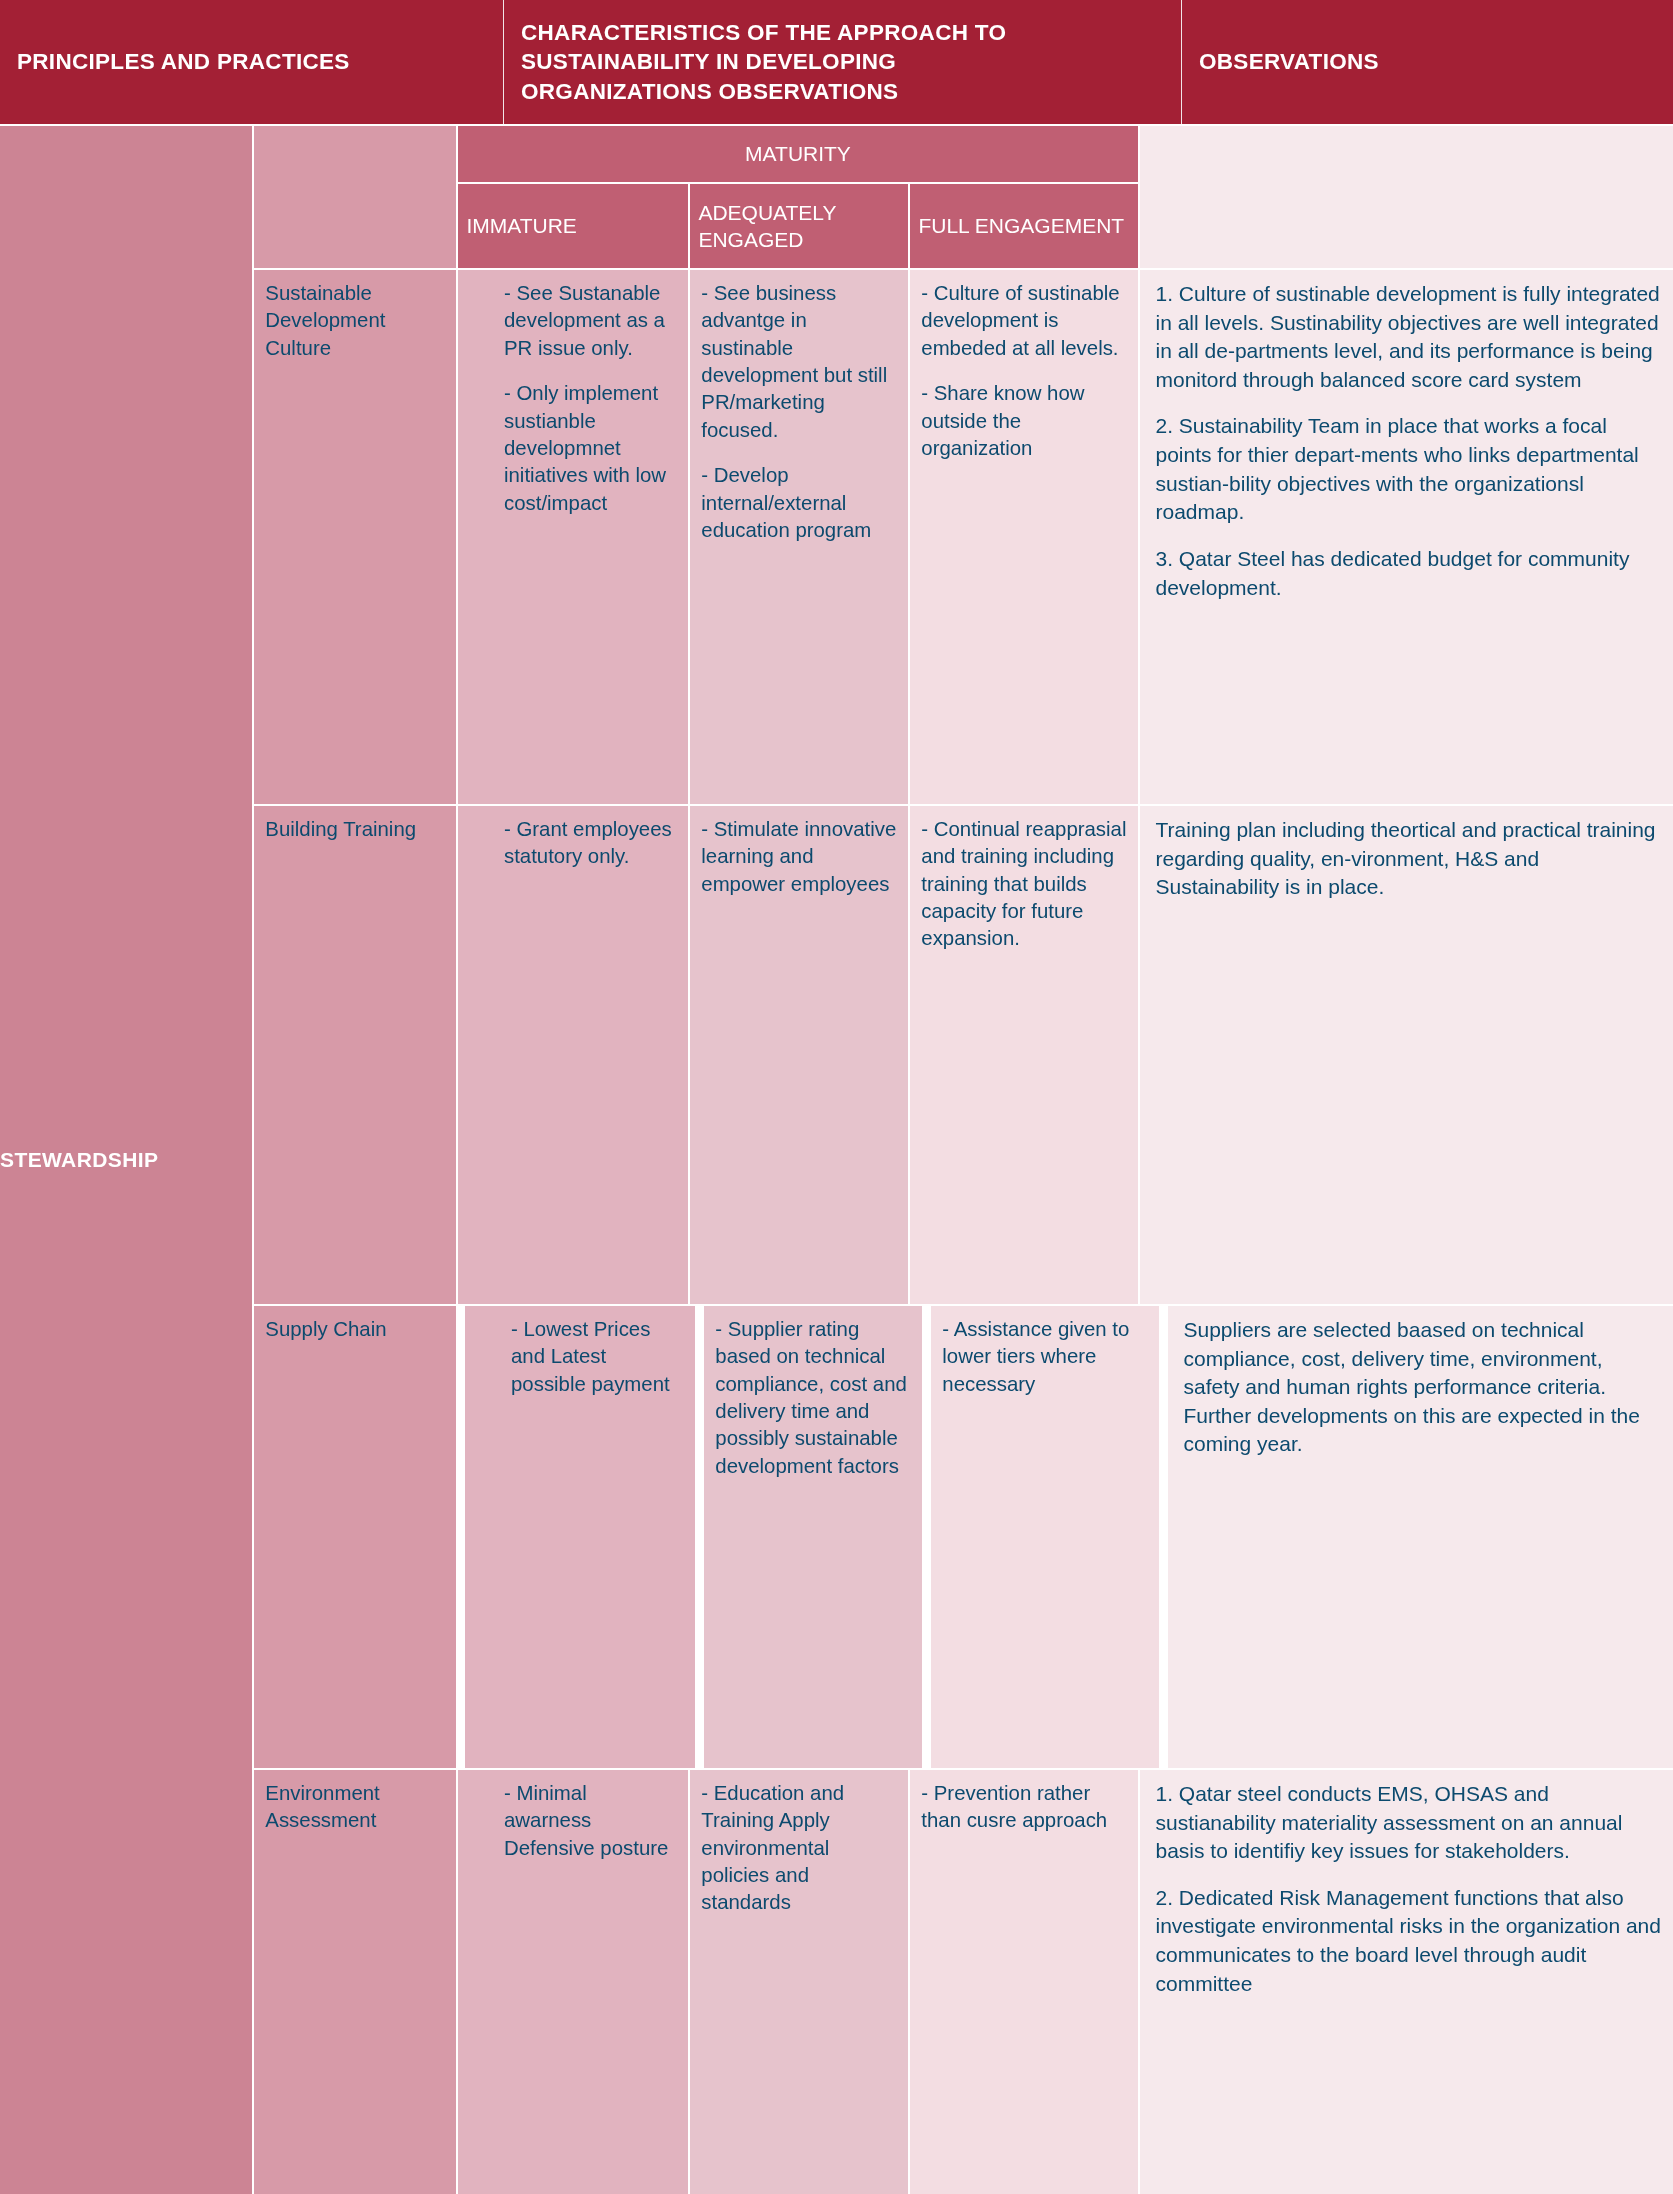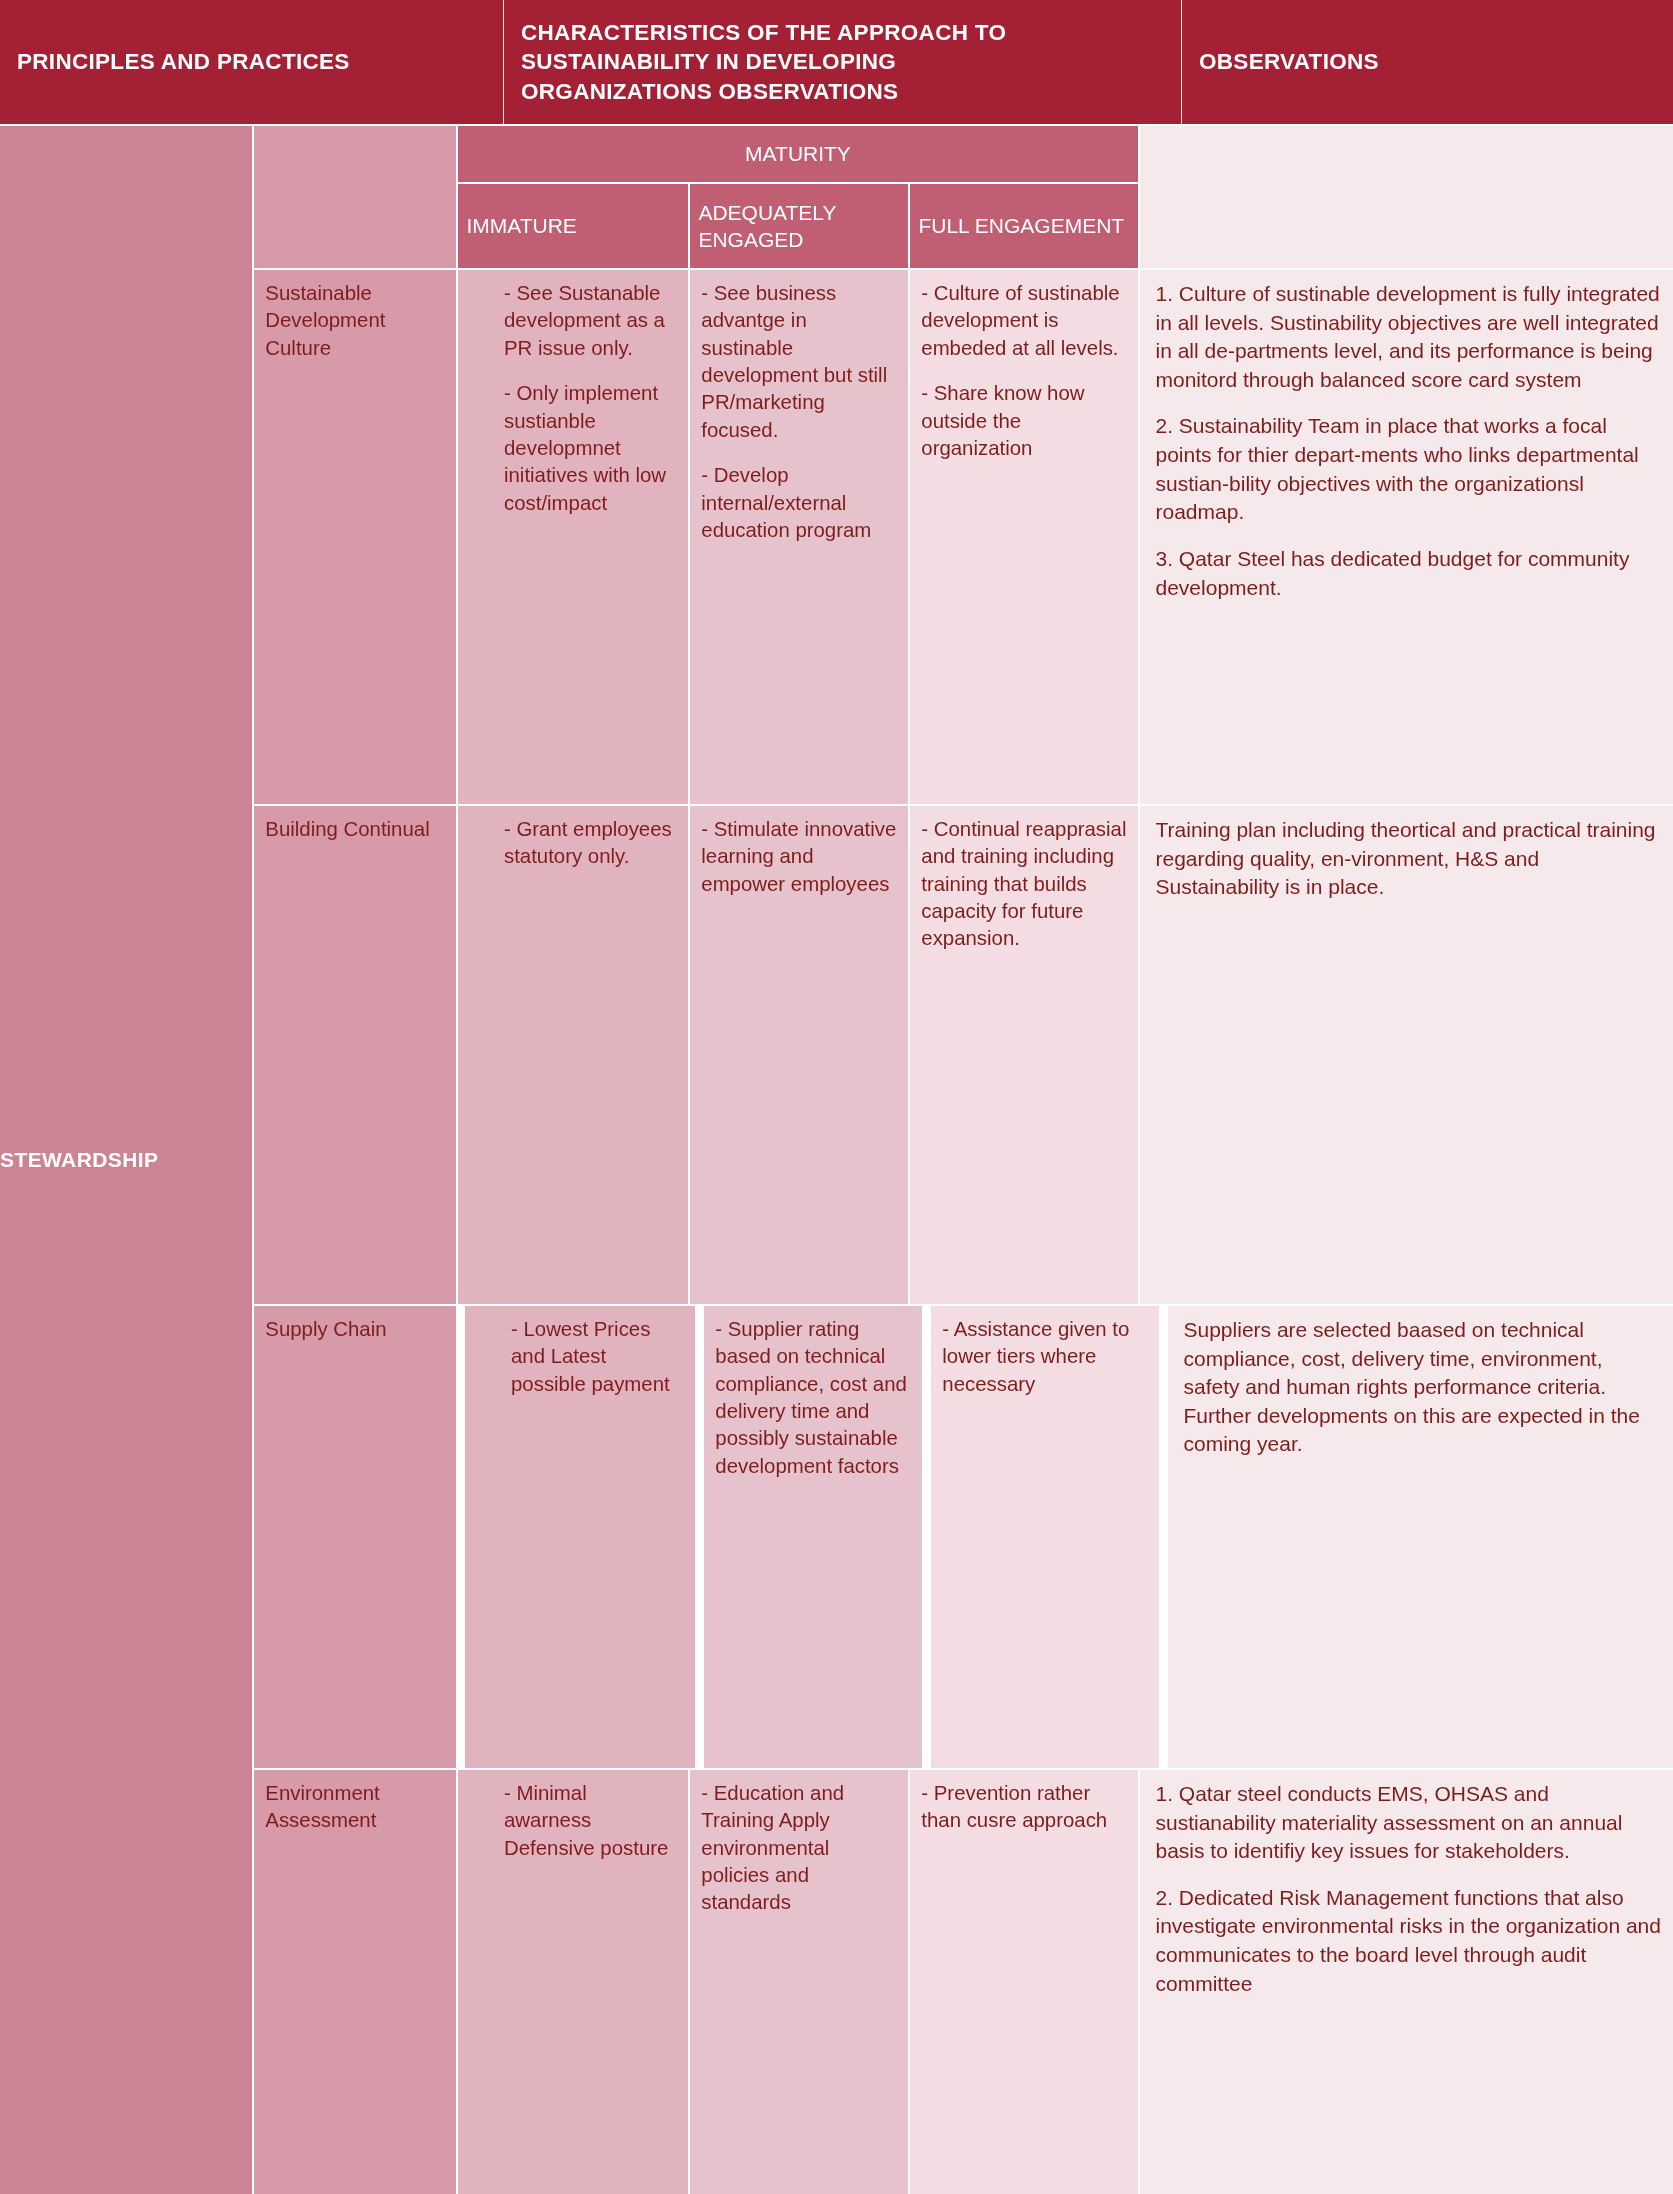--- a/index.html
+++ b/index.html
@@ -115,21 +115,21 @@
   .drow.r3{flex:0 0 464px;gap:7px;}
   .drow.r4{flex:1;}
 
   .cell{
     box-sizing:border-box;
     border-top:2.1px solid #ffffff;
     border-left:2.1px solid #ffffff;
     padding:10px 11.3px 7px 11.3px;
     font-size:20.4px;
     line-height:1.34;
-    color:#7f1d1d;
+    color:#0c4a6e;
     overflow:hidden;
   }
   .cell.subcat{width:204px;flex:0 0 204px;background:#d79aa8;}
   .cell.m1{width:232px;flex:0 0 232px;background:#e1b3bf;padding-left:46px;}
   .cell.m2{width:220px;flex:0 0 220px;background:#e6c3cc;}
   .cell.m3{width:232px;flex:0 0 232px;background:#f3dde2;border-right:2.1px solid #ffffff;}
   .cell.obs{flex:1;background:#f6e9ec;border-left:0;font-size:21px;line-height:1.36;padding-left:15.5px;}
 
   .p{margin:0 0 18.3px 0;}
   .p:last-child{margin-bottom:0;}
@@ -193,21 +193,21 @@
             <p class="p">- Share know how outside the organization</p>
           </div>
           <div class="cell obs">
             <p class="p">1. Culture of sustinable development is fully integrated in all levels. Sustinability objectives are well integrated in all de-partments level, and its performance is being monitord through balanced score card system</p>
             <p class="p">2. Sustainability Team in place that works a focal points for thier depart-ments who links departmental sustian-bility objectives with the organizationsl roadmap.</p>
             <p class="p">3. Qatar Steel has dedicated budget for community development.</p>
           </div>
         </div>
 
         <div class="drow r2">
-          <div class="cell subcat">Building Continual</div>
+          <div class="cell subcat">Building Training</div>
           <div class="cell m1">
             <p class="p">- Grant employees statutory only.</p>
           </div>
           <div class="cell m2">
             <p class="p">- Stimulate innovative learning and empower employees</p>
           </div>
           <div class="cell m3">
             <p class="p">- Continual reapprasial and training including training that builds capacity for future expansion.</p>
           </div>
           <div class="cell obs">

